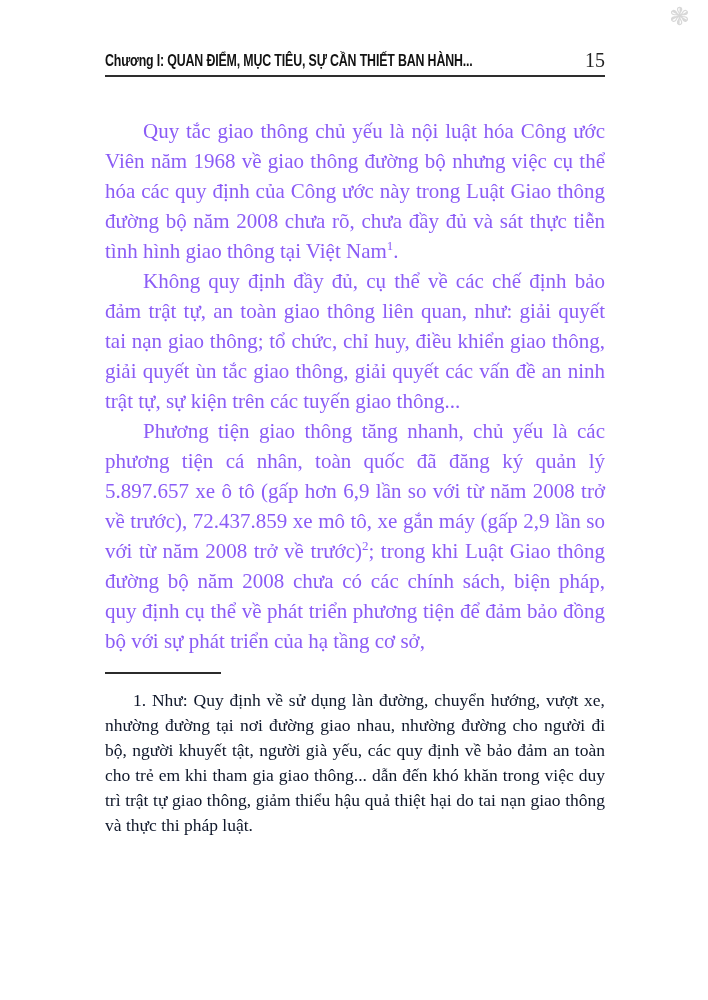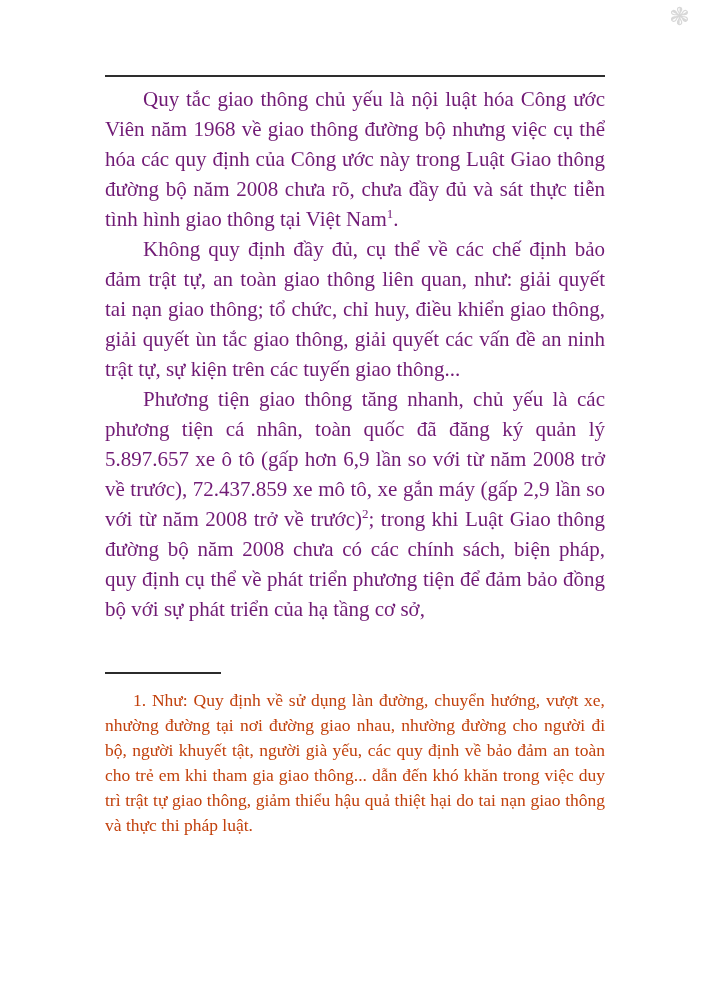--- a/index.html
+++ b/index.html
@@ -53,27 +53,27 @@
   .header-rule {
     position: absolute;
     top: 75px;
     left: 105px;
     width: 500px;
     height: 2px;
     background: #2e2e2e;
   }
   .body-text {
     position: absolute;
-    top: 84px;
+    top: 116px;
     left: 105px;
     width: 500px;
     font-size: 21px;
     line-height: 30px;
     text-align: justify;
-    color: #701a75;
+    color: #8b5cf6;
   }
   .para { text-indent: 38px; }
   .para sup {
     font-size: 13px;
     line-height: 0;
     vertical-align: super;
   }
   .fn-rule {
     position: absolute;
     top: 672px;
@@ -83,31 +83,35 @@
     background: #2b2b2b;
   }
   .footnotes {
     position: absolute;
     top: 688px;
     left: 105px;
     width: 500px;
     font-size: 17.5px;
     line-height: 25px;
     text-align: justify;
-    color: #c2410c;
+    color: #0f172a;
   }
   .footnote { text-indent: 28px; }
 </style>
 </head>
 <body>
 
 <div class="page">
 
   <span class="watermark">❃</span>
 
+  <div class="header">
+    <span class="header-title">Chương I: QUAN ĐIỂM, MỤC TIÊU, SỰ CẦN THIẾT BAN HÀNH...</span>
+    <span class="page-number">15</span>
+  </div>
 
   <div class="header-rule"></div>
 
   <div class="body-text">
       <p class="para"><span>Quy tắc giao thông chủ yếu là nội luật hóa Công ước Viên năm 1968 về giao thông đường bộ nhưng việc cụ thể hóa các quy định của Công ước này trong Luật Giao thông đường bộ năm 2008 chưa rõ, chưa đầy đủ và sát thực tiễn tình hình giao thông tại Việt Nam</span><sup>1</sup><span>.</span></p>
       <p class="para"><span>Không quy định đầy đủ, cụ thể về các chế định bảo đảm trật tự, an toàn giao thông liên quan, như: giải quyết tai nạn giao thông; tổ chức, chỉ huy, điều khiển giao thông, giải quyết ùn tắc giao thông, giải quyết các vấn đề an ninh trật tự, sự kiện trên các tuyến giao thông...</span></p>
       <p class="para"><span>Phương tiện giao thông tăng nhanh, chủ yếu là các phương tiện cá nhân, toàn quốc đã đăng ký quản lý 5.897.657 xe ô tô (gấp hơn 6,9 lần so với từ năm 2008 trở về trước), 72.437.859 xe mô tô, xe gắn máy (gấp 2,9 lần so với từ năm 2008 trở về trước)</span><sup>2</sup><span>; trong khi Luật Giao thông đường bộ năm 2008 chưa có các chính sách, biện pháp, quy định cụ thể về phát triển phương tiện để đảm bảo đồng bộ với sự phát triển của hạ tầng cơ sở,</span></p>
     </div>
 
   <div class="fn-rule"></div>

